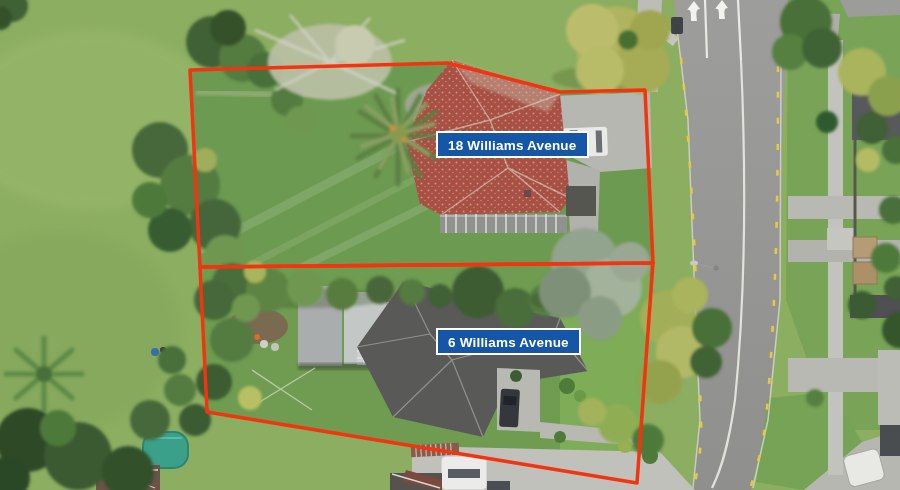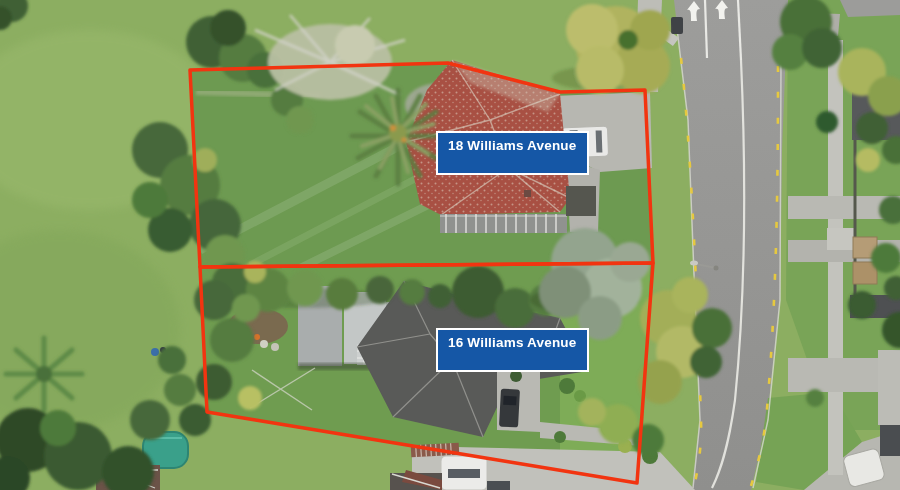--- a/index.html
+++ b/index.html
@@ -10,21 +10,21 @@
   }
   .stage svg{position:absolute;left:0;top:0;display:block;}
   .addr-label{
     position:absolute;
     background:var(--label-blue,#1557a6);
     border:2px solid var(--label-border,#ffffff);
     color:var(--label-text,#ffffff);
     font-weight:bold;
     font-size:13.5px;
     line-height:1;
-    padding:6px 10px 20px;
+    padding:6px 10px 3px;
     white-space:nowrap;
     letter-spacing:.2px;
   }
   .label-18{left:436px;top:131px;}
   .label-16{left:436px;top:328px;}
 </style>
 </head>
 <body>
 
 <div class="stage">
@@ -403,14 +403,14 @@
         <circle cx="172" cy="360" r="14" fill="#49703a"></circle>
   </g>
 
   <g fill="none" stroke="var(--boundary-red,#f23410)" stroke-width="3.5" stroke-linejoin="round">
     <polygon points="190,70 448,63 560,92 645,90 653,263 200,267"></polygon>
     <polygon points="200,267 653,263 637,483 207,412"></polygon>
   </g>
 </svg>
 
 <div class="addr-label label-18">18 Williams Avenue</div>
-<div class="addr-label label-16">16 Williams Avenue</div>
+<div class="addr-label label-16">6 Williams Avenue</div>
 </div>
 
 </body></html>

